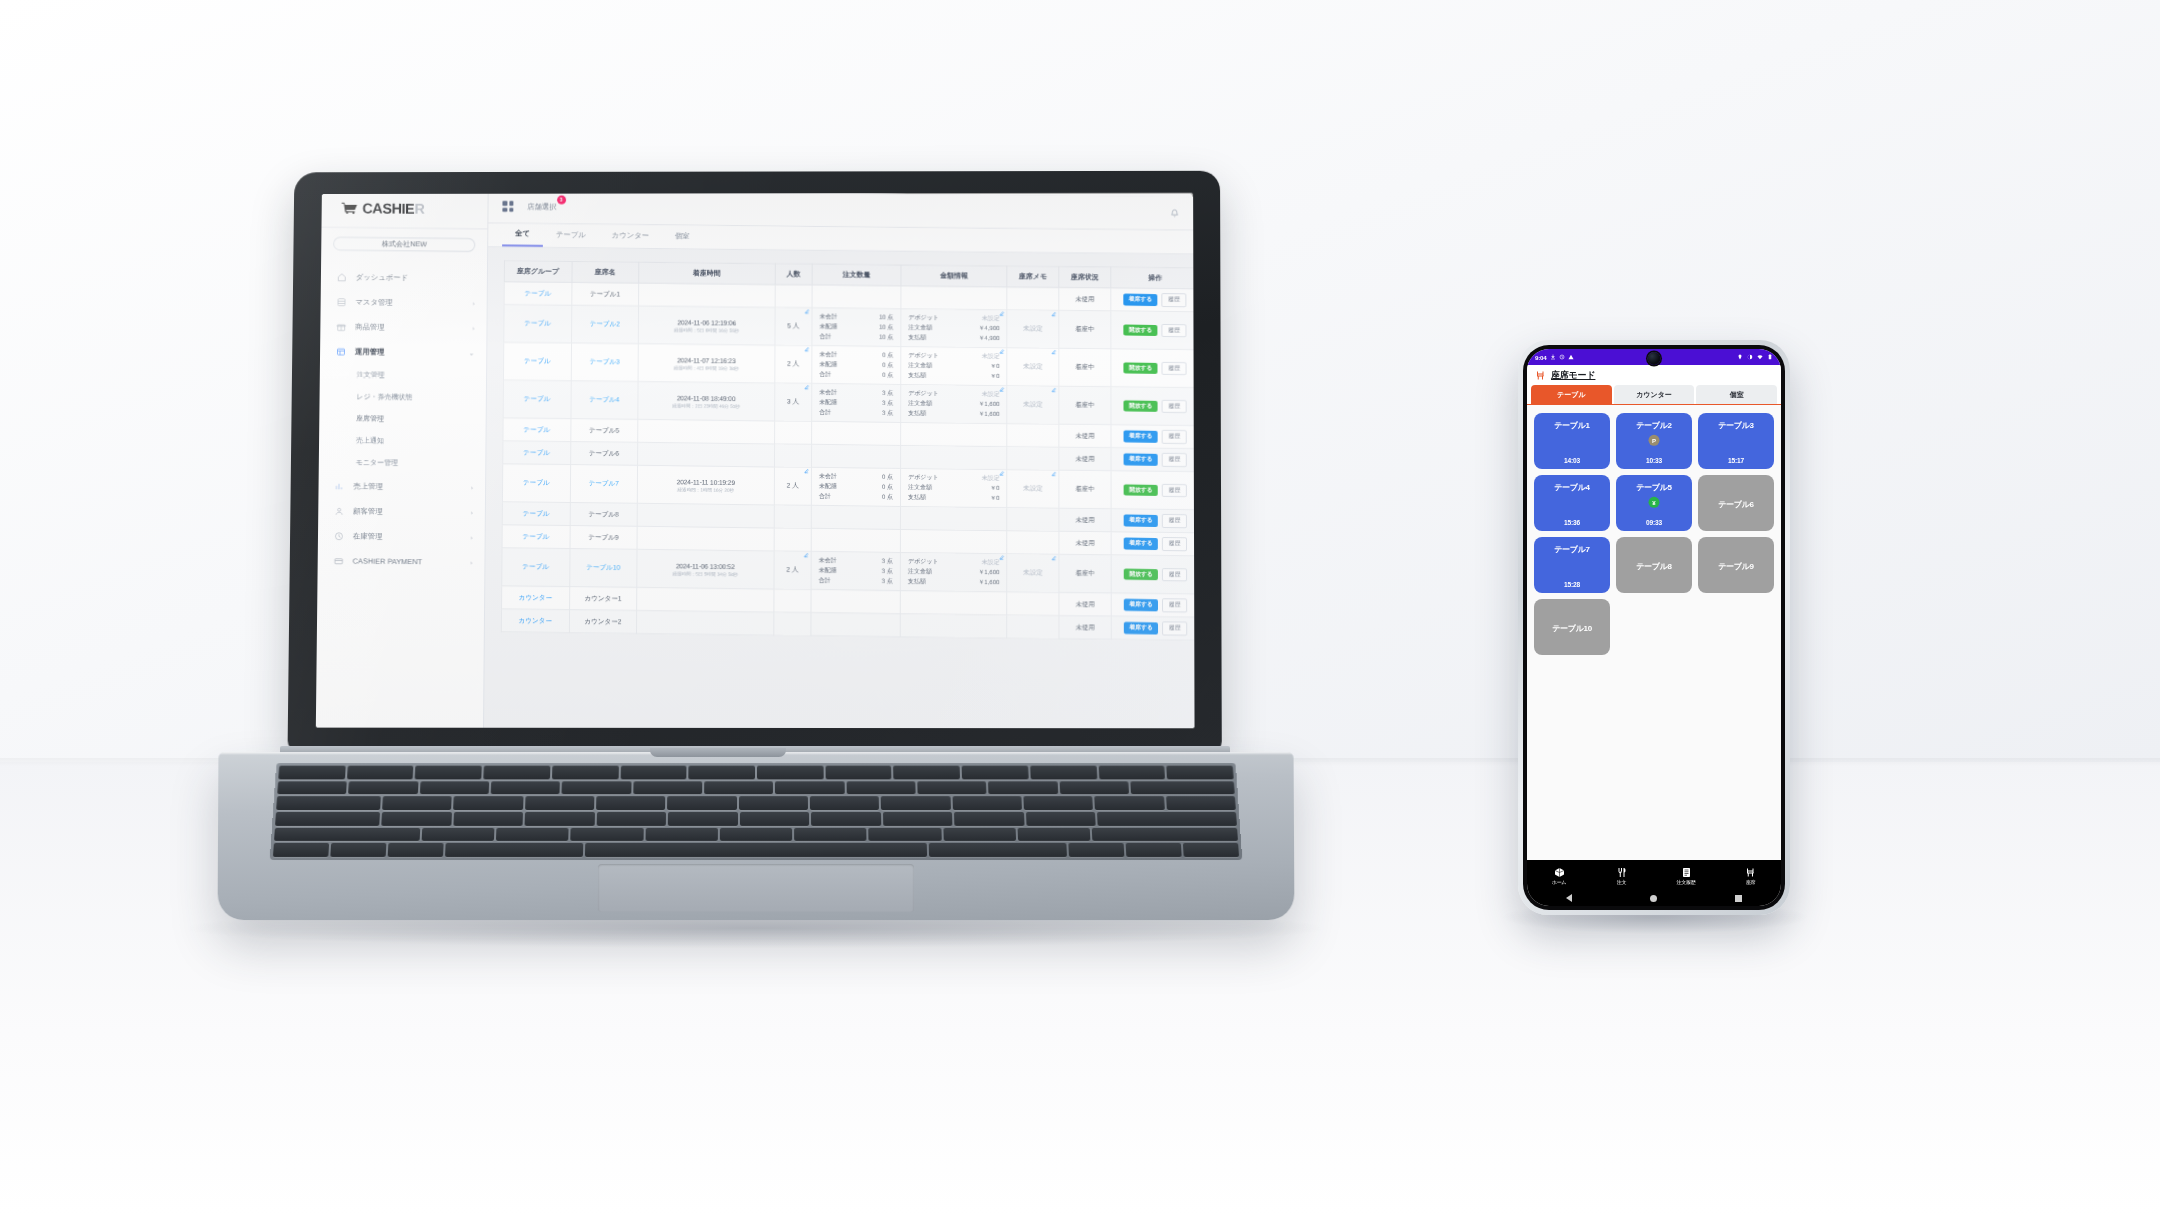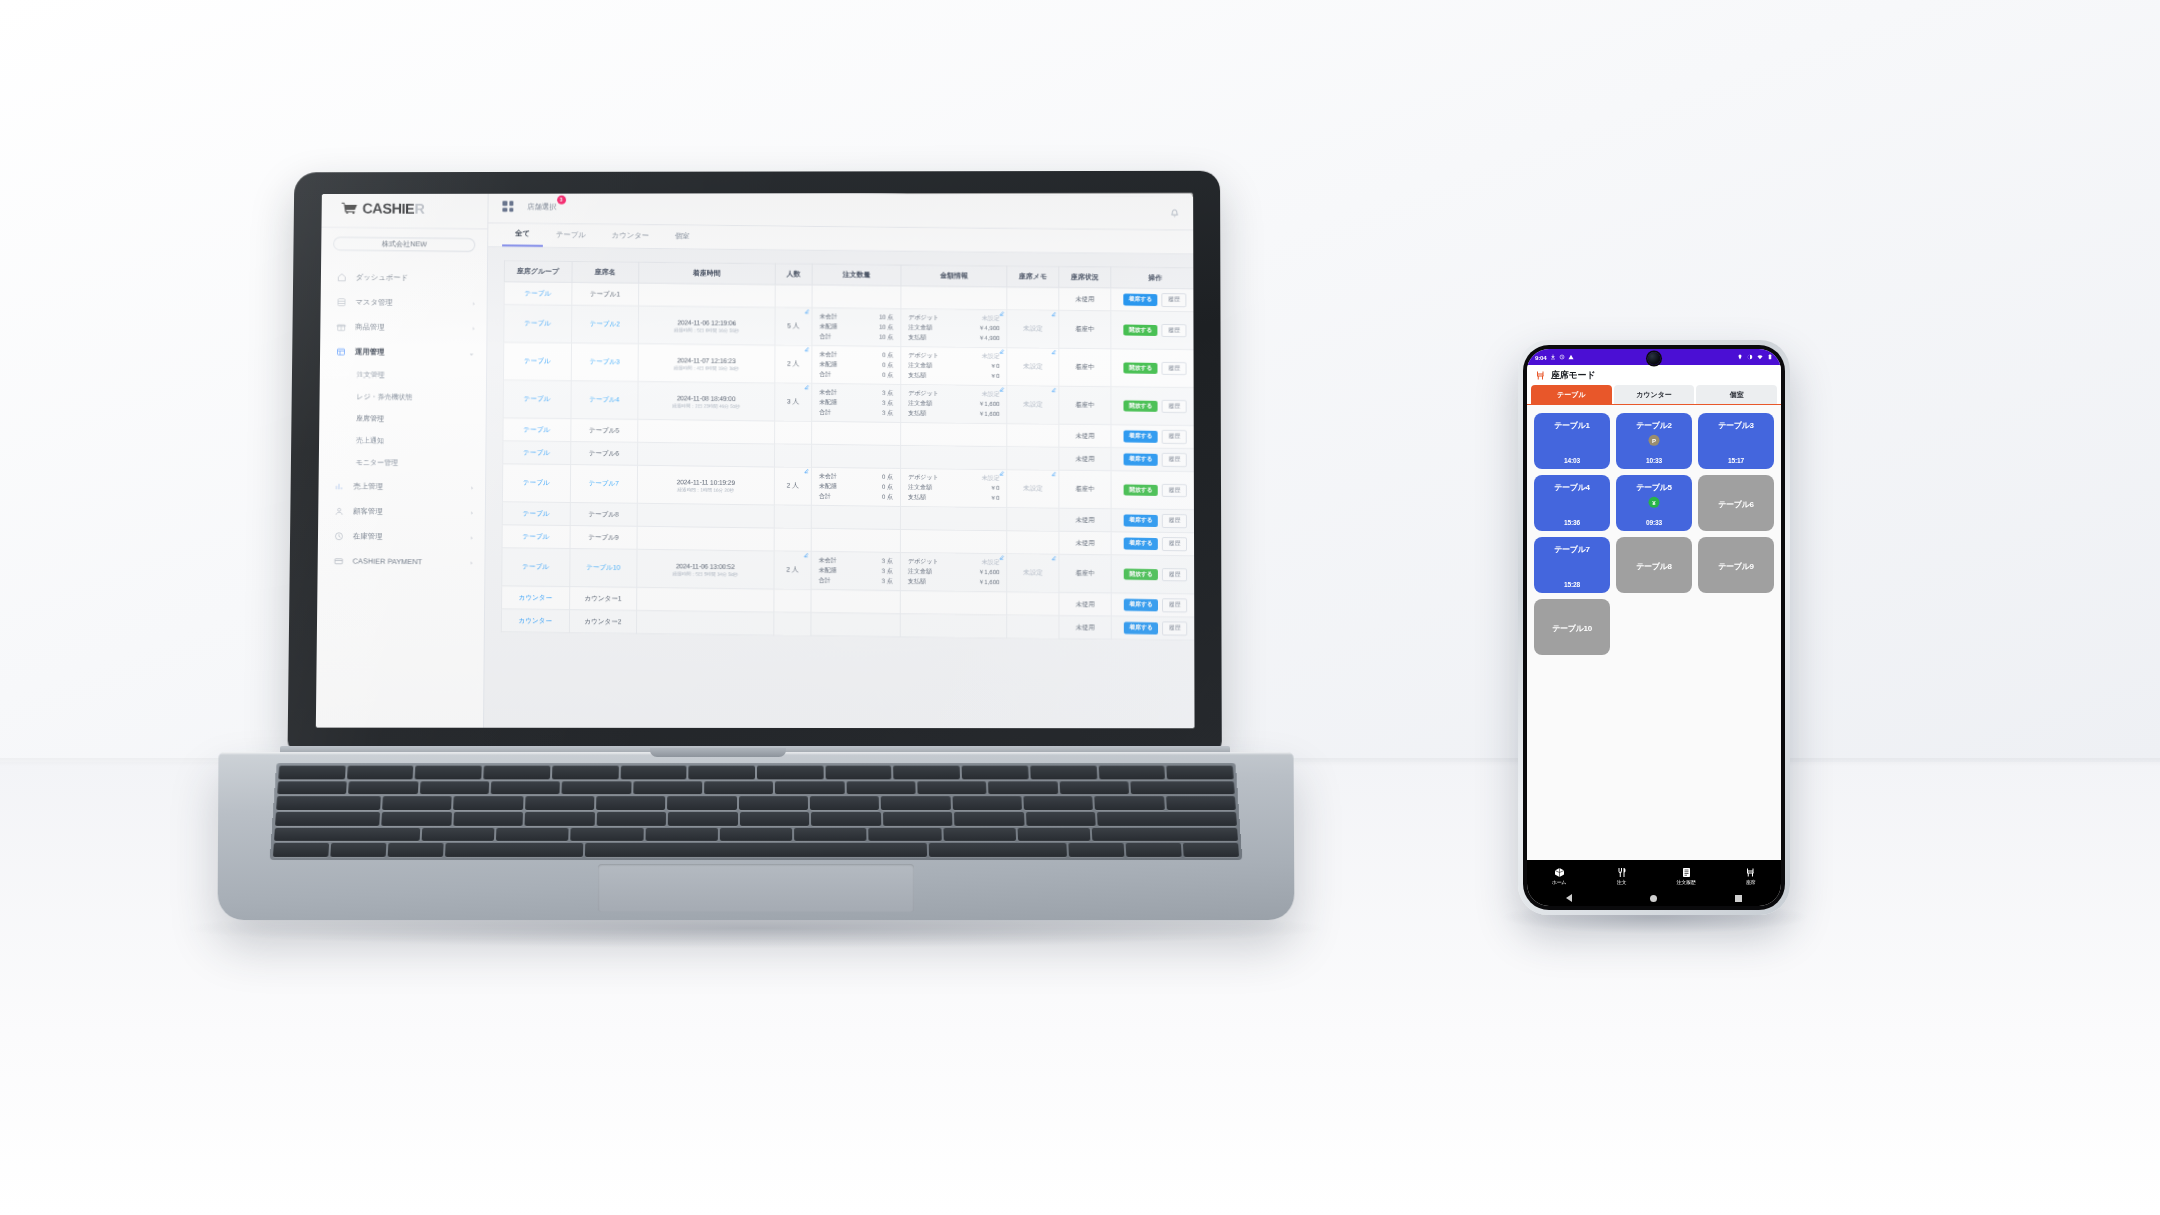--- a/index.html
+++ b/index.html
@@ -266,21 +266,21 @@
   .sb-time { font-weight:700; font-size:6.2px; letter-spacing:-0.2px; }
   .sb-left svg, .sb-right svg { width:6px; height:6px; display:block; fill:#fff; }
   .sb-right { margin-left:auto; display:flex; align-items:center; gap:4px; }
 
   .app-title {
     height: 20px; display:flex; align-items:center; gap:5px; padding-left:8px;
     background:#fff; flex:0 0 20px;
   }
   .chair-ico { width:11px; height:11px; flex:0 0 11px; }
   .chair-ico svg { width:11px; height:11px; display:block; }
-  .app-title-text { font-size:9px; font-weight:700; color:#1b1e23; letter-spacing:-0.2px; }
+  .app-title-text { font-size:9px; font-weight:700; color:#1b1e23; letter-spacing:-0.2px;text-decoration:underline; }
 
   .seg {
     display:flex; gap:2px; padding:0 4px; background:#fff; flex:0 0 20px;
     border-bottom:1.4px solid #e8572a;
   }
   .seg-btn {
     flex:1; height:19px; display:flex; align-items:center; justify-content:center;
     font-size:7px; font-weight:700; color:#2b2f36; background:#eceef0;
     border-radius:4px 4px 0 0;
   }

